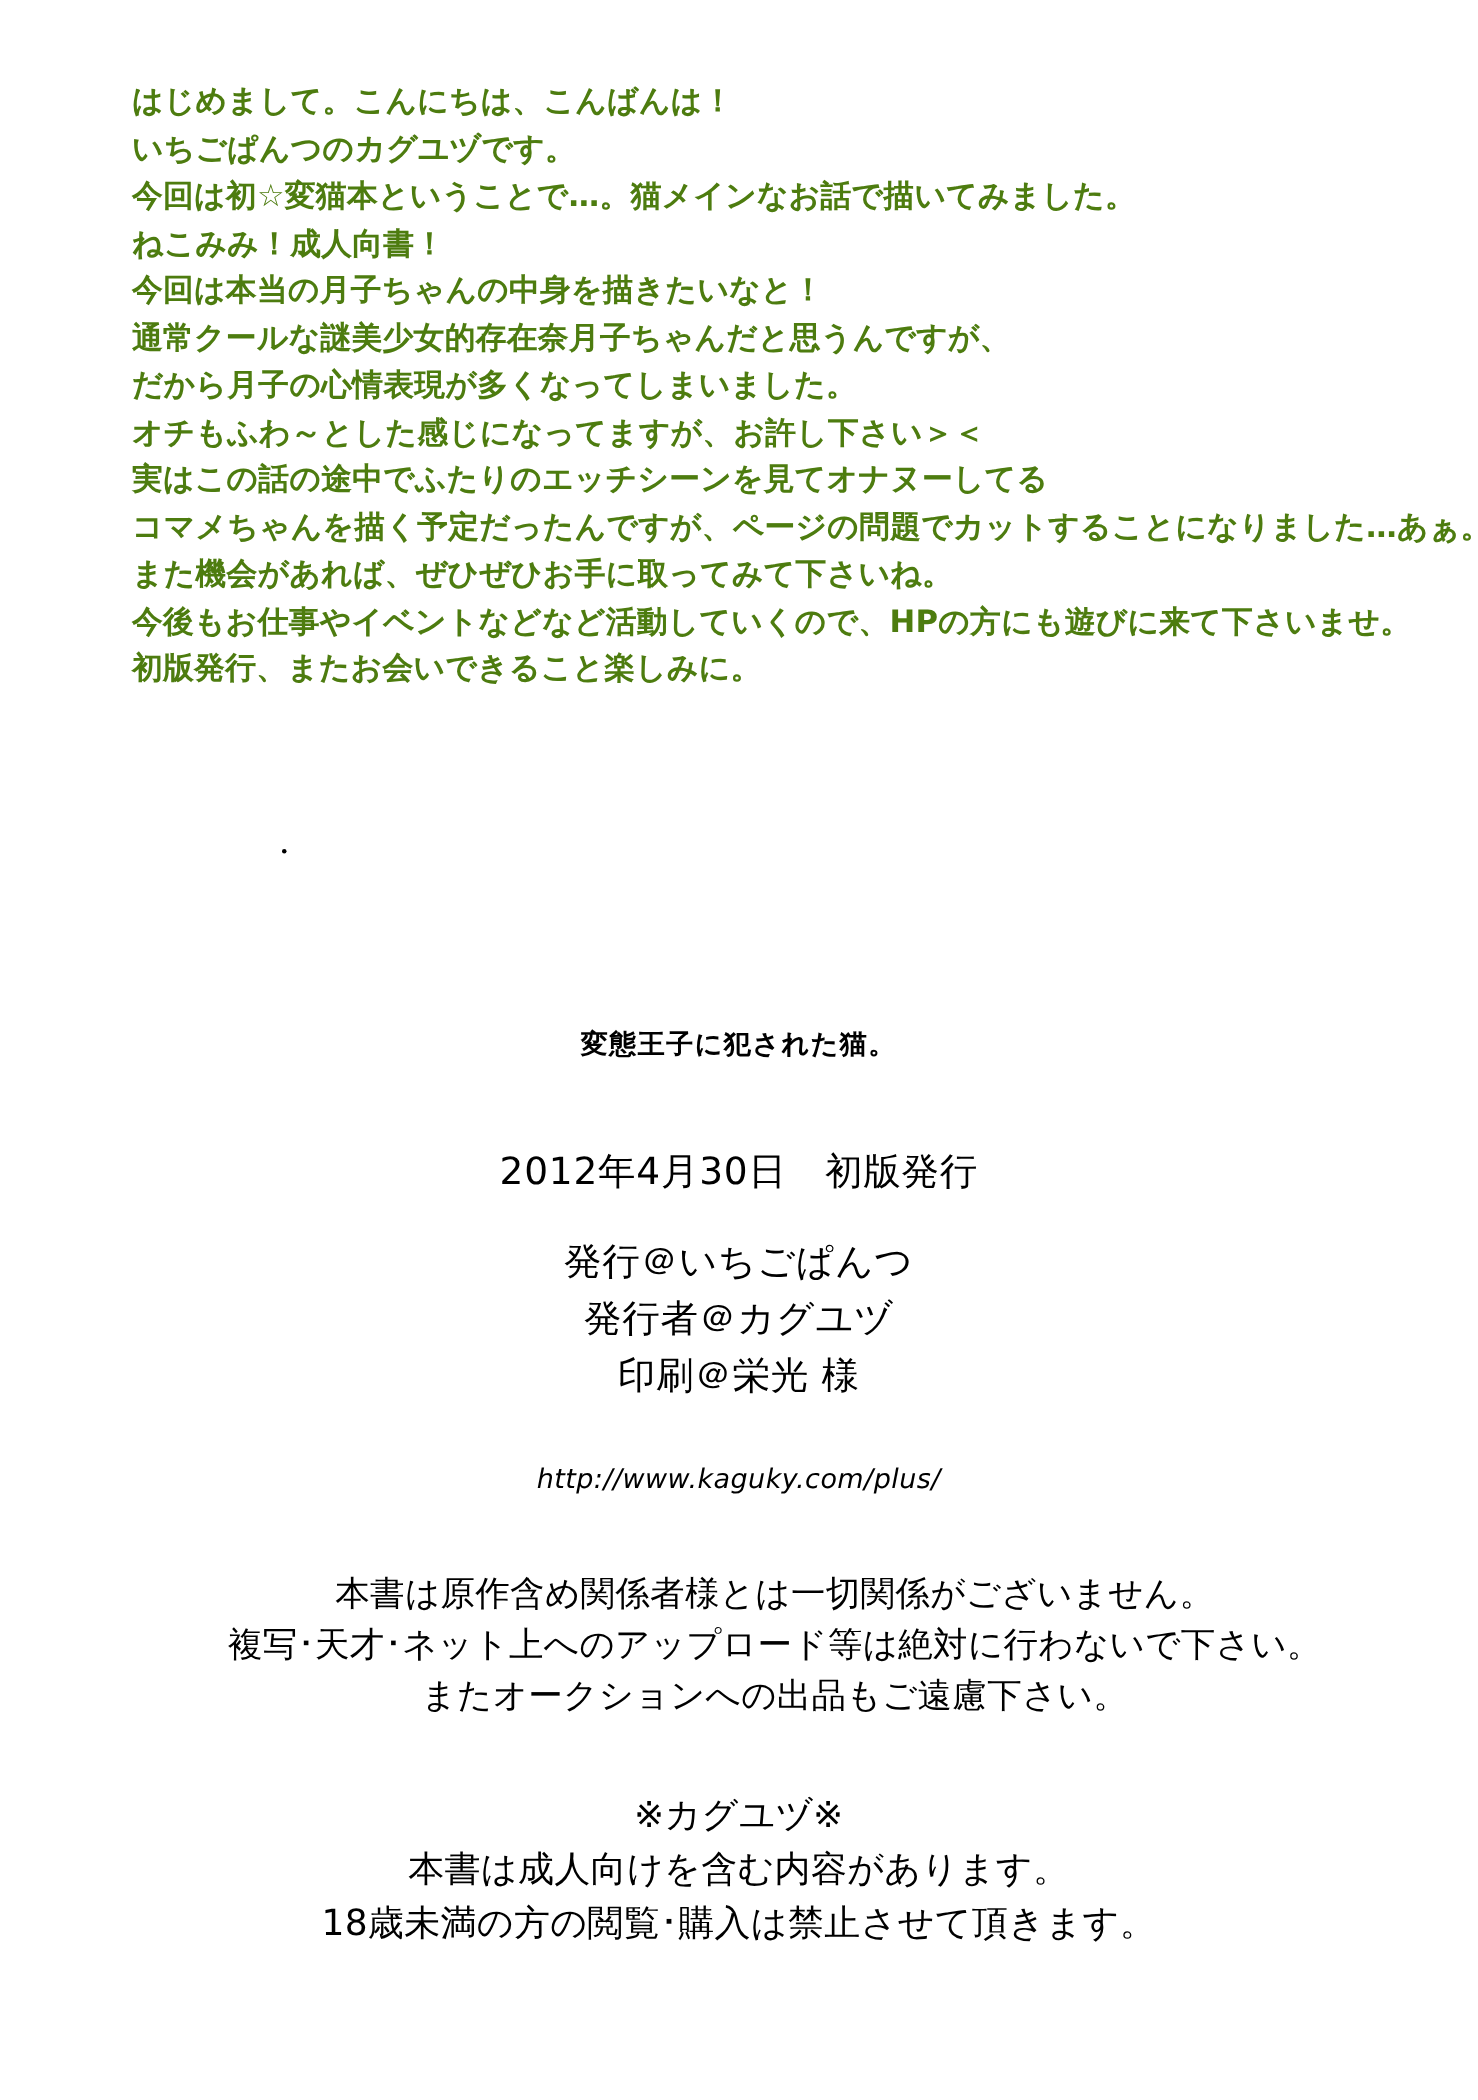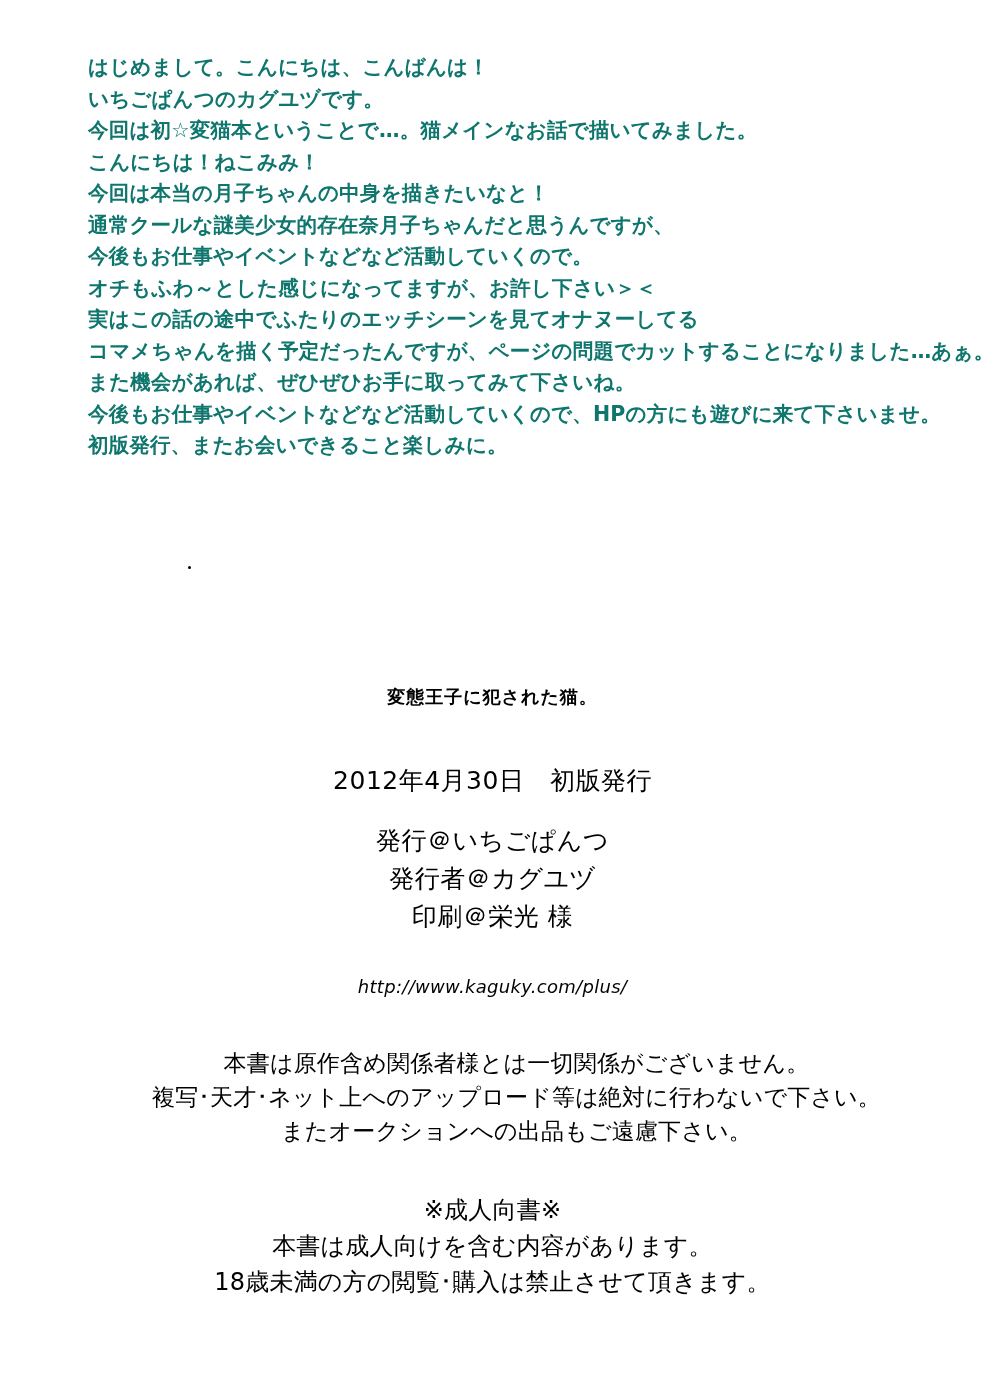--- a/index.html
+++ b/index.html
@@ -28,21 +28,21 @@
     left: 88px;
     top: 52px;
     width: 860px;
   }
   .afterword .line {
     font-size: 20.5px;
     font-weight: 700;
     line-height: 31.5px;
     letter-spacing: 0.2px;
     white-space: nowrap;
-    color: #0f766e;
+    color: #4d7c0f;
   }
 
   
   .colophon {
     position: absolute;
     left: 0;
     top: 680px;
     width: 985px;
     text-align: center;
   }
@@ -107,24 +107,24 @@
 </style>
 </head>
 <body>
 
 <div class="page">
 
   <div class="afterword">
     <div class="line">はじめまして。こんにちは、こんばんは！</div>
     <div class="line">いちごぱんつのカグユヅです。</div>
     <div class="line">今回は初☆変猫本ということで…。猫メインなお話で描いてみました。</div>
-    <div class="line">こんにちは！ねこみみ！</div>
+    <div class="line">ねこみみ！成人向書！</div>
     <div class="line">今回は本当の月子ちゃんの中身を描きたいなと！</div>
     <div class="line">通常クールな謎美少女的存在奈月子ちゃんだと思うんですが、</div>
-    <div class="line">今後もお仕事やイベントなどなど活動していくので。</div>
+    <div class="line">だから月子の心情表現が多くなってしまいました。</div>
     <div class="line">オチもふわ～とした感じになってますが、お許し下さい＞＜</div>
     <div class="line">実はこの話の途中でふたりのエッチシーンを見てオナヌーしてる</div>
     <div class="line">コマメちゃんを描く予定だったんですが、ページの問題でカットすることになりました…あぁ。</div>
     <div class="line">また機会があれば、ぜひぜひお手に取ってみて下さいね。</div>
     <div class="line">今後もお仕事やイベントなどなど活動していくので、HPの方にも遊びに来て下さいませ。</div>
     <div class="line">初版発行、またお会いできること楽しみに。</div>
   </div>
 
   <div class="dot"></div>
 
@@ -142,19 +142,19 @@
 
     <div class="url">http://www.kaguky.com/plus/</div>
 
     <div class="notice">
       <div class="nrow">本書は原作含め関係者様とは一切関係がございません。</div>
       <div class="nrow">複写･天才･ネット上へのアップロード等は絶対に行わないで下さい。</div>
       <div class="nrow">またオークションへの出品もご遠慮下さい。</div>
     </div>
 
     <div class="adult">
-      <div class="arow">※成人向書※</div>
+      <div class="arow">※カグユヅ※</div>
       <div class="arow">本書は成人向けを含む内容があります。</div>
       <div class="arow">18歳未満の方の閲覧･購入は禁止させて頂きます。</div>
     </div>
 
   </div>
 </div>
 
 </body></html>

